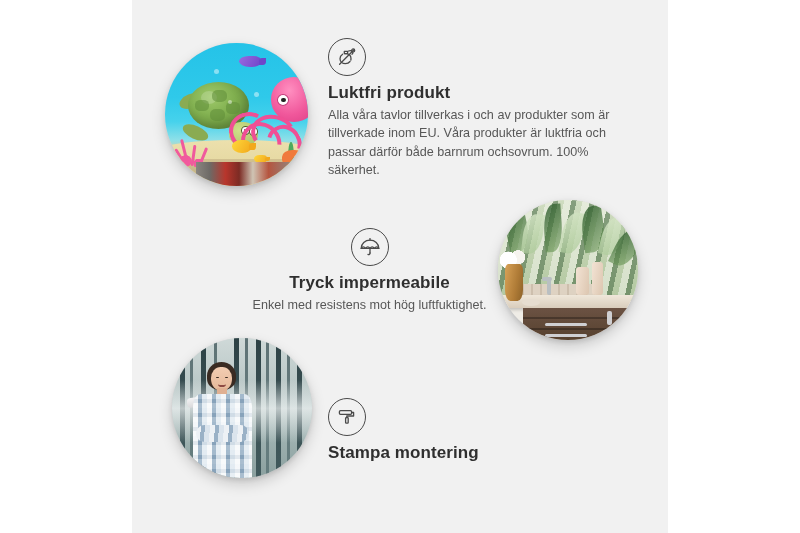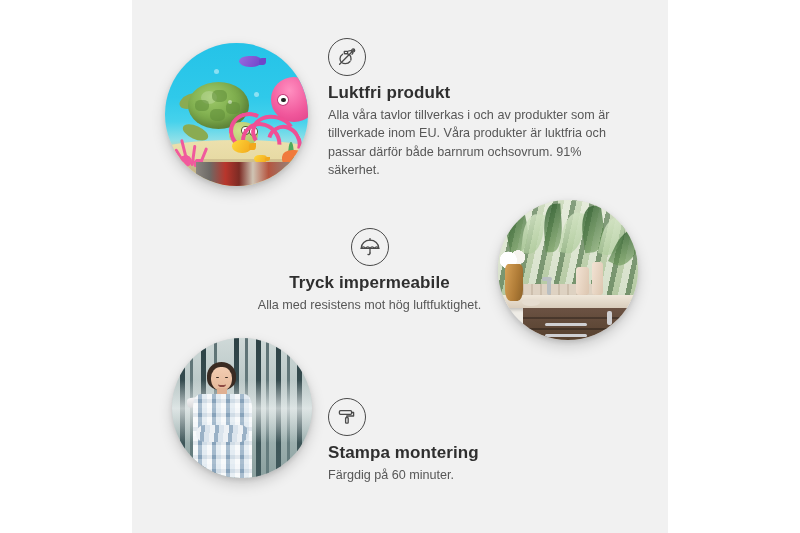--- a/index.html
+++ b/index.html
@@ -399,46 +399,45 @@
         <svg width="24" height="24" viewBox="0 0 24 24" fill="none" stroke="#4a4a4a" stroke-width="1.3" stroke-linecap="round" stroke-linejoin="round">
           <path d="M7.6 9.2 C6.0 10.2 5.0 11.8 5.0 13.7 C5.0 16.6 7.4 18.6 10.4 18.6 C12.3 18.6 14.0 17.8 15.0 16.5"></path>
           <path d="M10.0 8.6 C10.6 8.5 11.0 8.5 11.6 8.6 C14.4 9.0 16.0 11.1 16.0 13.7 C16.0 14.2 15.9 14.7 15.8 15.1"></path>
           <path d="M9.3 6.4 L12.6 6.4 L12.6 8.6 L9.3 8.6 Z"></path>
           <path d="M13.6 6.0 C15.2 5.4 16.6 5.6 17.4 6.5 C18.2 7.4 18.0 8.6 17.0 9.2"></path>
           <circle cx="18.2" cy="5.4" r="1.5"></circle>
           <line x1="4.6" y1="19.2" x2="19.0" y2="4.8"></line>
         </svg>
       </div>
       <div class="feat-title">Luktfri produkt</div>
-      <p class="feat-body">Alla våra tavlor tillverkas i och av produkter som är tillverkade inom EU. Våra produkter är luktfria och passar därför både barnrum ochsovrum. 91% säkerhet.</p>
+      <p class="feat-body">Alla våra tavlor tillverkas i och av produkter som är tillverkade inom EU. Våra produkter är luktfria och passar därför både barnrum ochsovrum. 100% säkerhet.</p>
     </div>
 
     <div class="feature align-center" id="feature-waterproof">
       <div class="icon-circle center-icon">
         <svg width="24" height="24" viewBox="0 0 24 24" fill="none" stroke="#4a4a4a" stroke-width="1.3" stroke-linecap="round" stroke-linejoin="round">
           <path d="M3.2 13.4 C3.2 8.6 7.1 5.2 12 5.2 C16.9 5.2 20.8 8.6 20.8 13.4 Z"></path>
           <path d="M3.2 13.4 C4.6 11.4 6.2 11.4 7.6 13.4"></path>
           <path d="M7.6 13.4 C9.0 11.4 10.6 11.4 12 13.4"></path>
           <path d="M12 13.4 C13.4 11.4 15.0 11.4 16.4 13.4"></path>
           <path d="M16.4 13.4 C17.8 11.4 19.4 11.4 20.8 13.4"></path>
           <line x1="12" y1="13.4" x2="12" y2="18.0"></line>
           <path d="M12 18.0 C12 19.4 10.9 20.0 10.0 19.4"></path>
           <line x1="12" y1="5.2" x2="12" y2="3.6"></line>
         </svg>
       </div>
       <div class="feat-title">Tryck impermeabile</div>
-      <p class="feat-body">Alla med resistens mot hög luftfuktighet.</p>
+      <p class="feat-body">Enkel med resistens mot hög luftfuktighet.</p>
     </div>
 
     <div class="feature align-left" id="feature-easy">
       <div class="icon-circle">
         <svg width="24" height="24" viewBox="0 0 24 24" fill="none" stroke="#4a4a4a" stroke-width="1.3" stroke-linecap="round" stroke-linejoin="round">
           <rect x="4.4" y="5.6" width="12.2" height="3.8" rx="1.1"></rect>
           <path d="M16.6 7.5 L18.6 7.5 L18.6 11.0 L11.8 11.0 L11.8 12.6"></path>
           <rect x="10.6" y="12.6" width="2.6" height="5.6" rx="0.6"></rect>
         </svg>
       </div>
       <div class="feat-title">Stampa montering</div>
-      <p class="feat-body">Färgdig på 60 minuter.</p>
     </div>
 
   </div>
 </div>
 
 </body></html>

